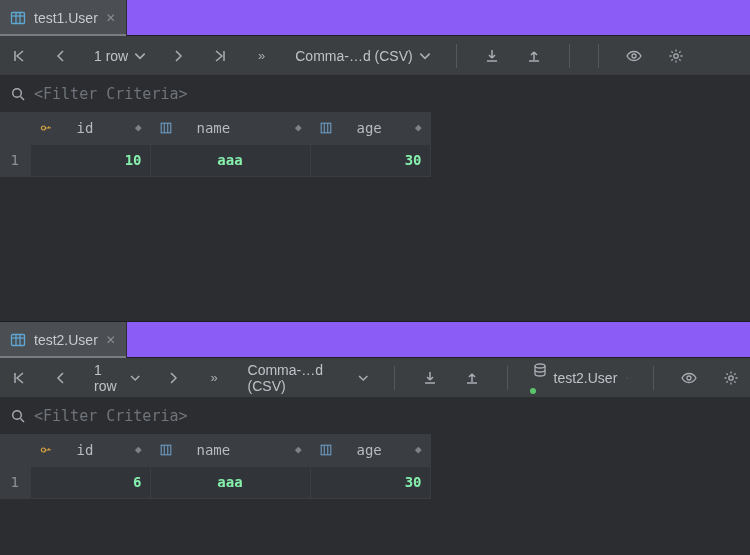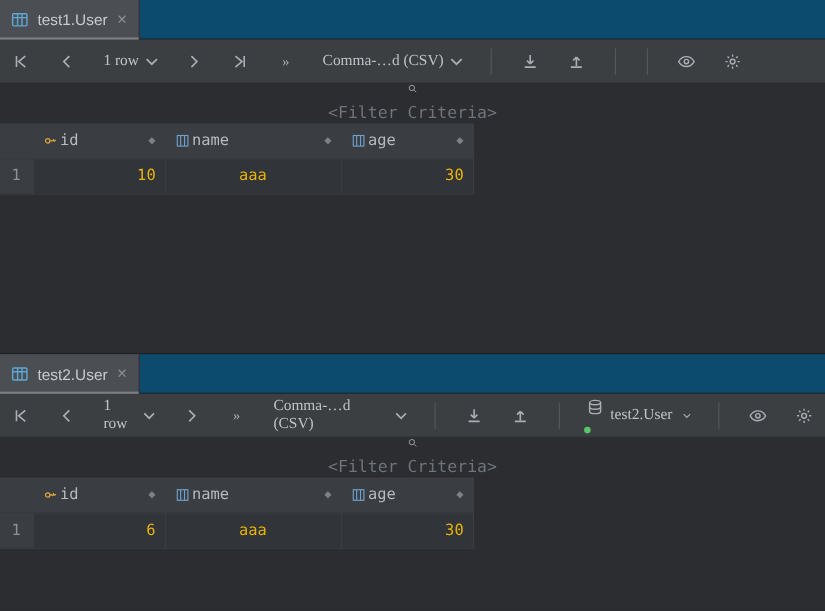--- a/index.html
+++ b/index.html
@@ -17,21 +17,21 @@
     flex-direction: column;
   }
   .pane-top { height: 322px; border-bottom: 1px solid #1e1f22; }
   .pane-bottom { height: 204px; }
 
   
   .tabs {
     display: flex;
     align-items: center;
     height: 36px;
-    background: #0c4a6e;
+    background: #8b5cf6;
     border-bottom: 1px solid #1e1f22;
   }
   .tab {
     display: flex;
     align-items: center;
     gap: 8px;
     padding: 0 10px;
     height: 36px;
     background: #4b4e52;
     border-right: 1px solid #2b2d30;
@@ -47,21 +47,20 @@
 
   
   .toolbar {
     display: flex;
     align-items: center;
     height: 40px;
     padding: 0 8px;
     gap: 20px;
     background: #3c3f41;
     border-bottom: 1px solid #2b2d30;
-    font-family: Liberation Serif, serif;
   }
   .btn, .icon-btn {
     display: inline-flex;
     align-items: center;
     justify-content: center;
     min-width: 22px;
     height: 26px;
     color: #a9adb4;
     cursor: pointer;
   }
@@ -79,21 +78,20 @@
 
   
   .filter-row {
     display: flex;
     align-items: center;
     height: 36px;
     padding: 0 10px;
     gap: 8px;
     background: #2b2d30;
     border-bottom: 1px solid #2b2d30;
-    flex-direction: column;
   }
   .filter-row .ph {
     font-family: "Menlo","Consolas",monospace;
     color: #6f747b;
     font-size: 15px;
   }
 
   
   .table-wrap { flex:1; background:#2b2d30; }
   table { border-collapse: collapse; }
@@ -110,24 +108,24 @@
     font-weight: 400;
     text-align: left;
     padding: 0 8px;
     position: relative;
   }
   .col-gutter { width: 30px; }
   .col-id { width: 120px; }
   .col-name { width: 160px; }
   .col-age { width: 120px; }
   th .th-inner { display:flex; align-items:center; gap:6px; justify-content:space-between;}
-  th .th-left { display:flex; align-items:center; gap:2px;}
+  th .th-left { display:flex; align-items:center; gap:24px;}
   .sort { color:#7e8288; font-size:11px; }
   td.gutter { background:#3a3d41; color:#8d9197; text-align:center; }
-  td.cell { background:#313438; color:#eab308; padding:0 8px; }
+  td.cell { background:#313438; color:#86efac; padding:0 8px;font-weight:bold; }
   td.num { text-align:right; }
   td.txt { text-align:center; }
 
   
   svg { display:block; }
   .ico { width:16px;height:16px; color:#a9adb4; }
   .ico-s { width:14px;height:14px; }
 </style>
 </head>
 <body>

